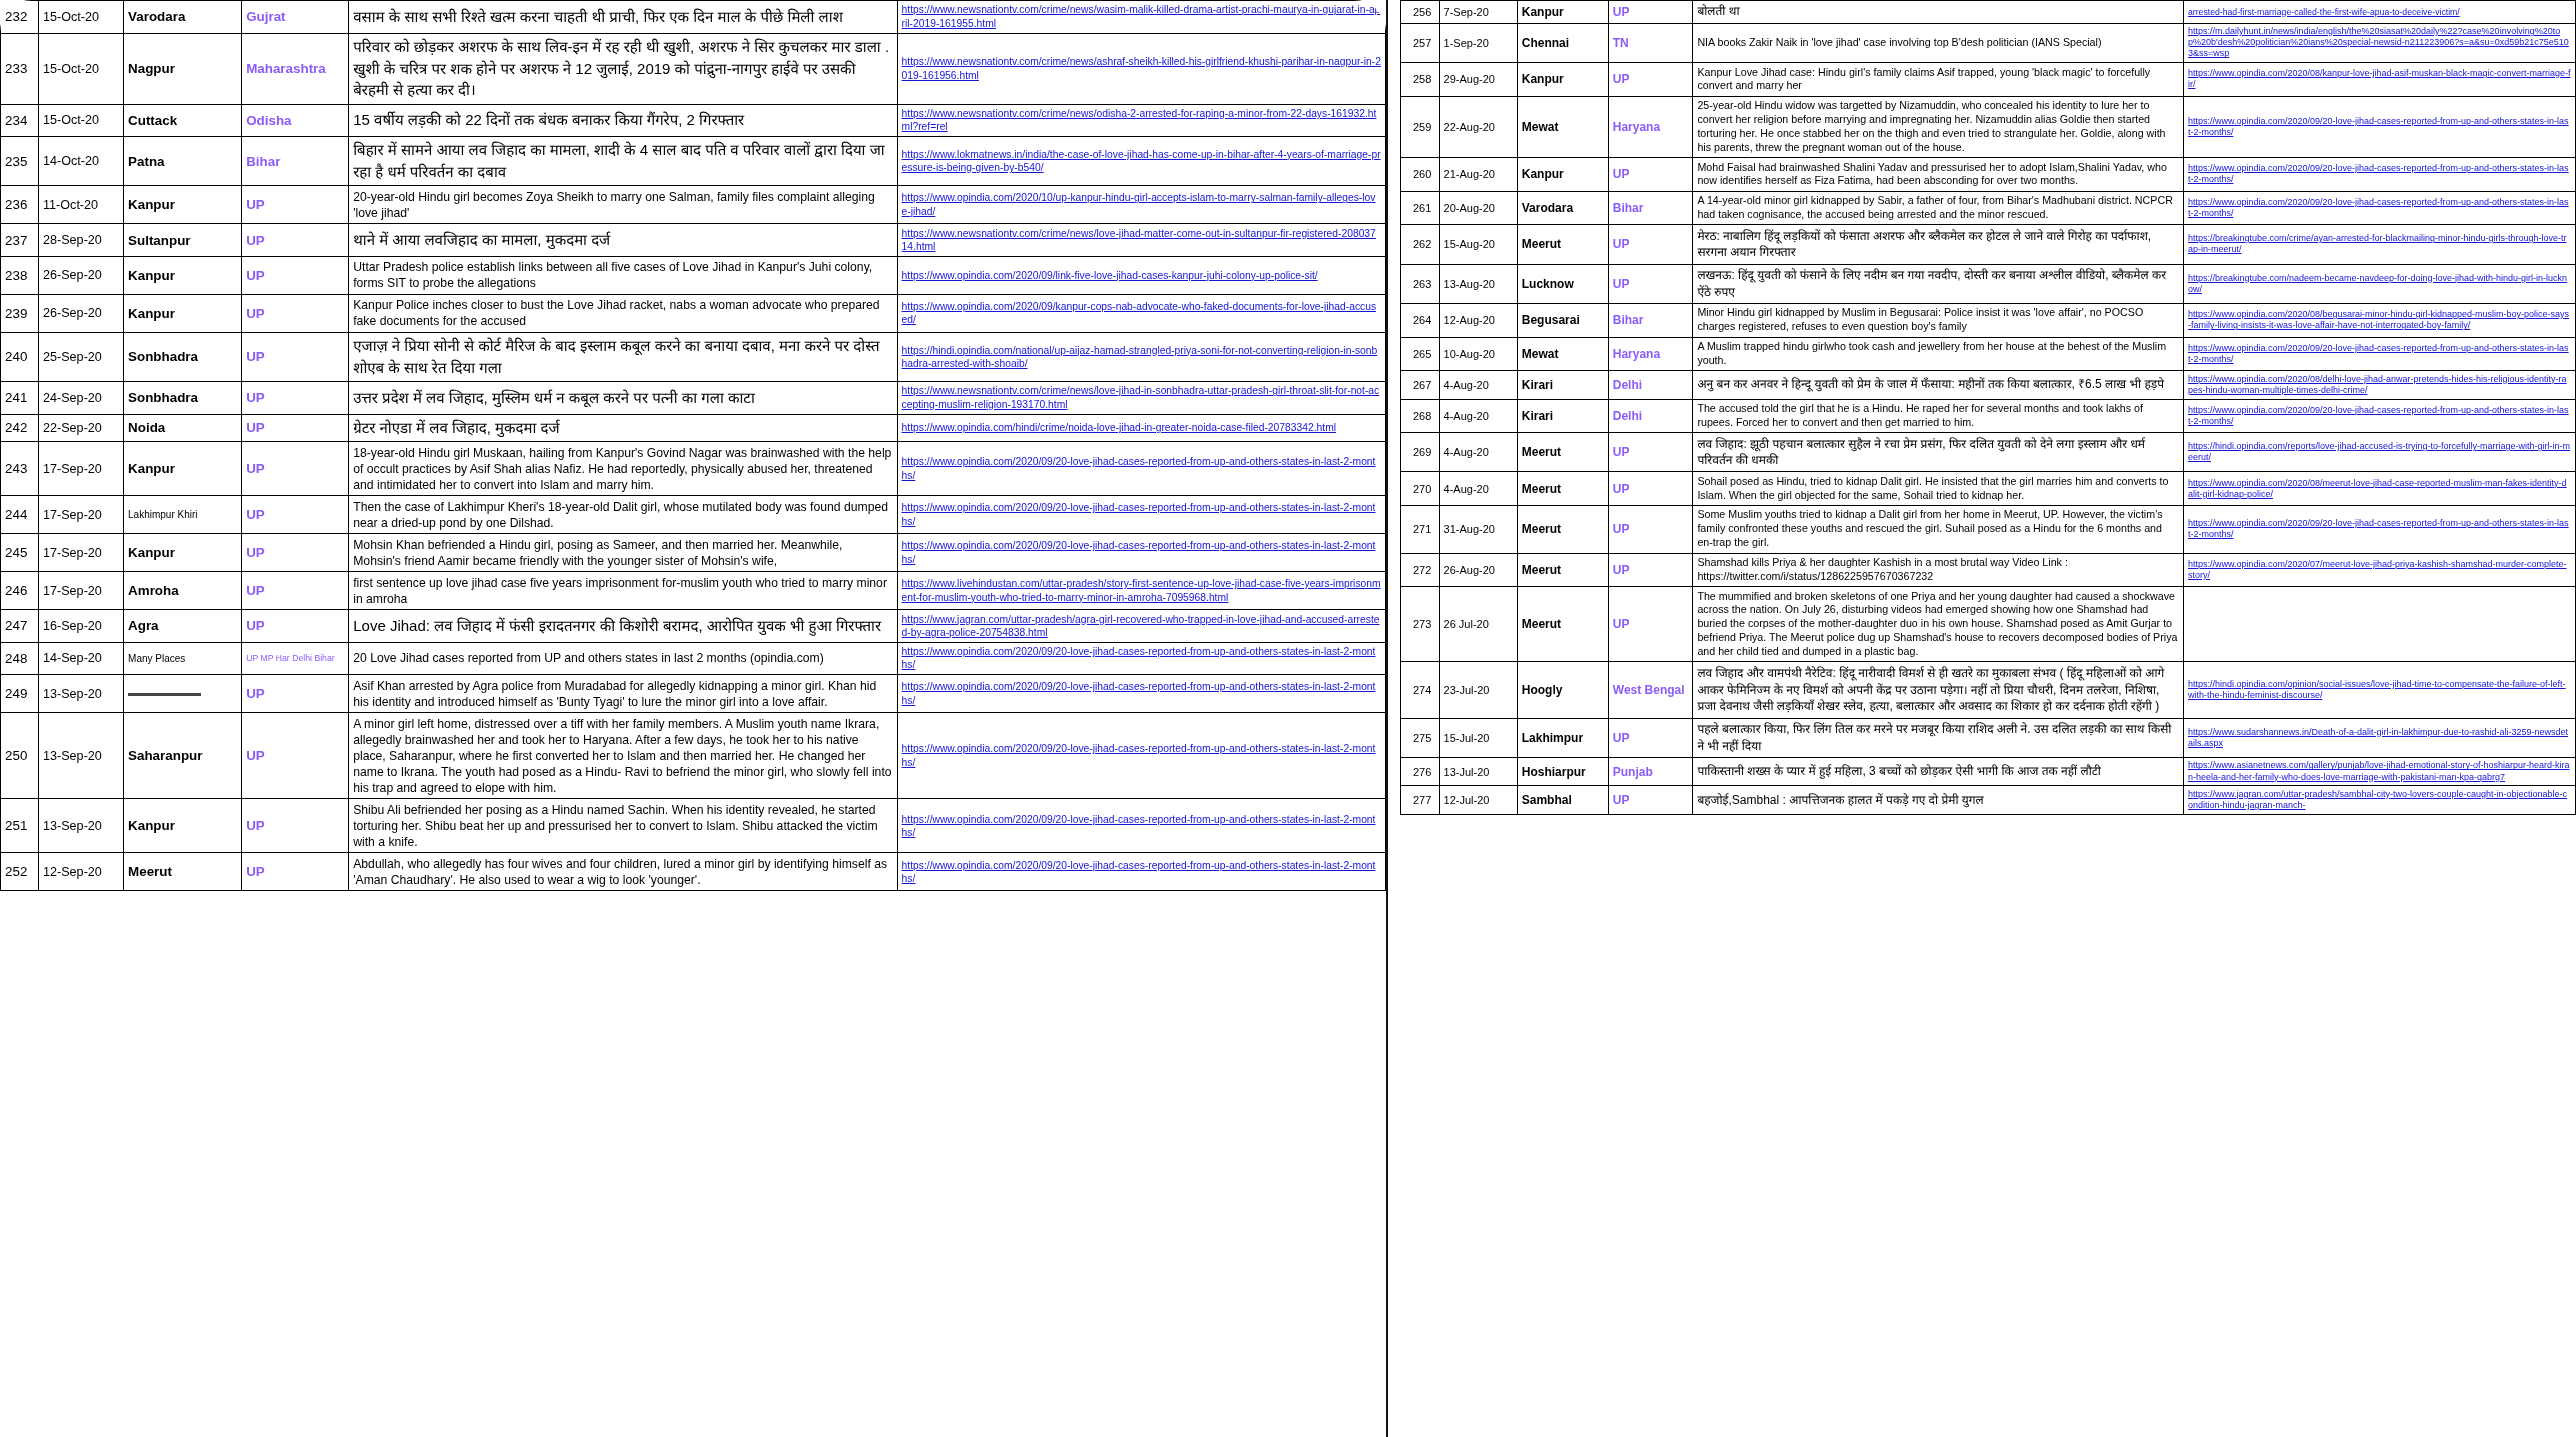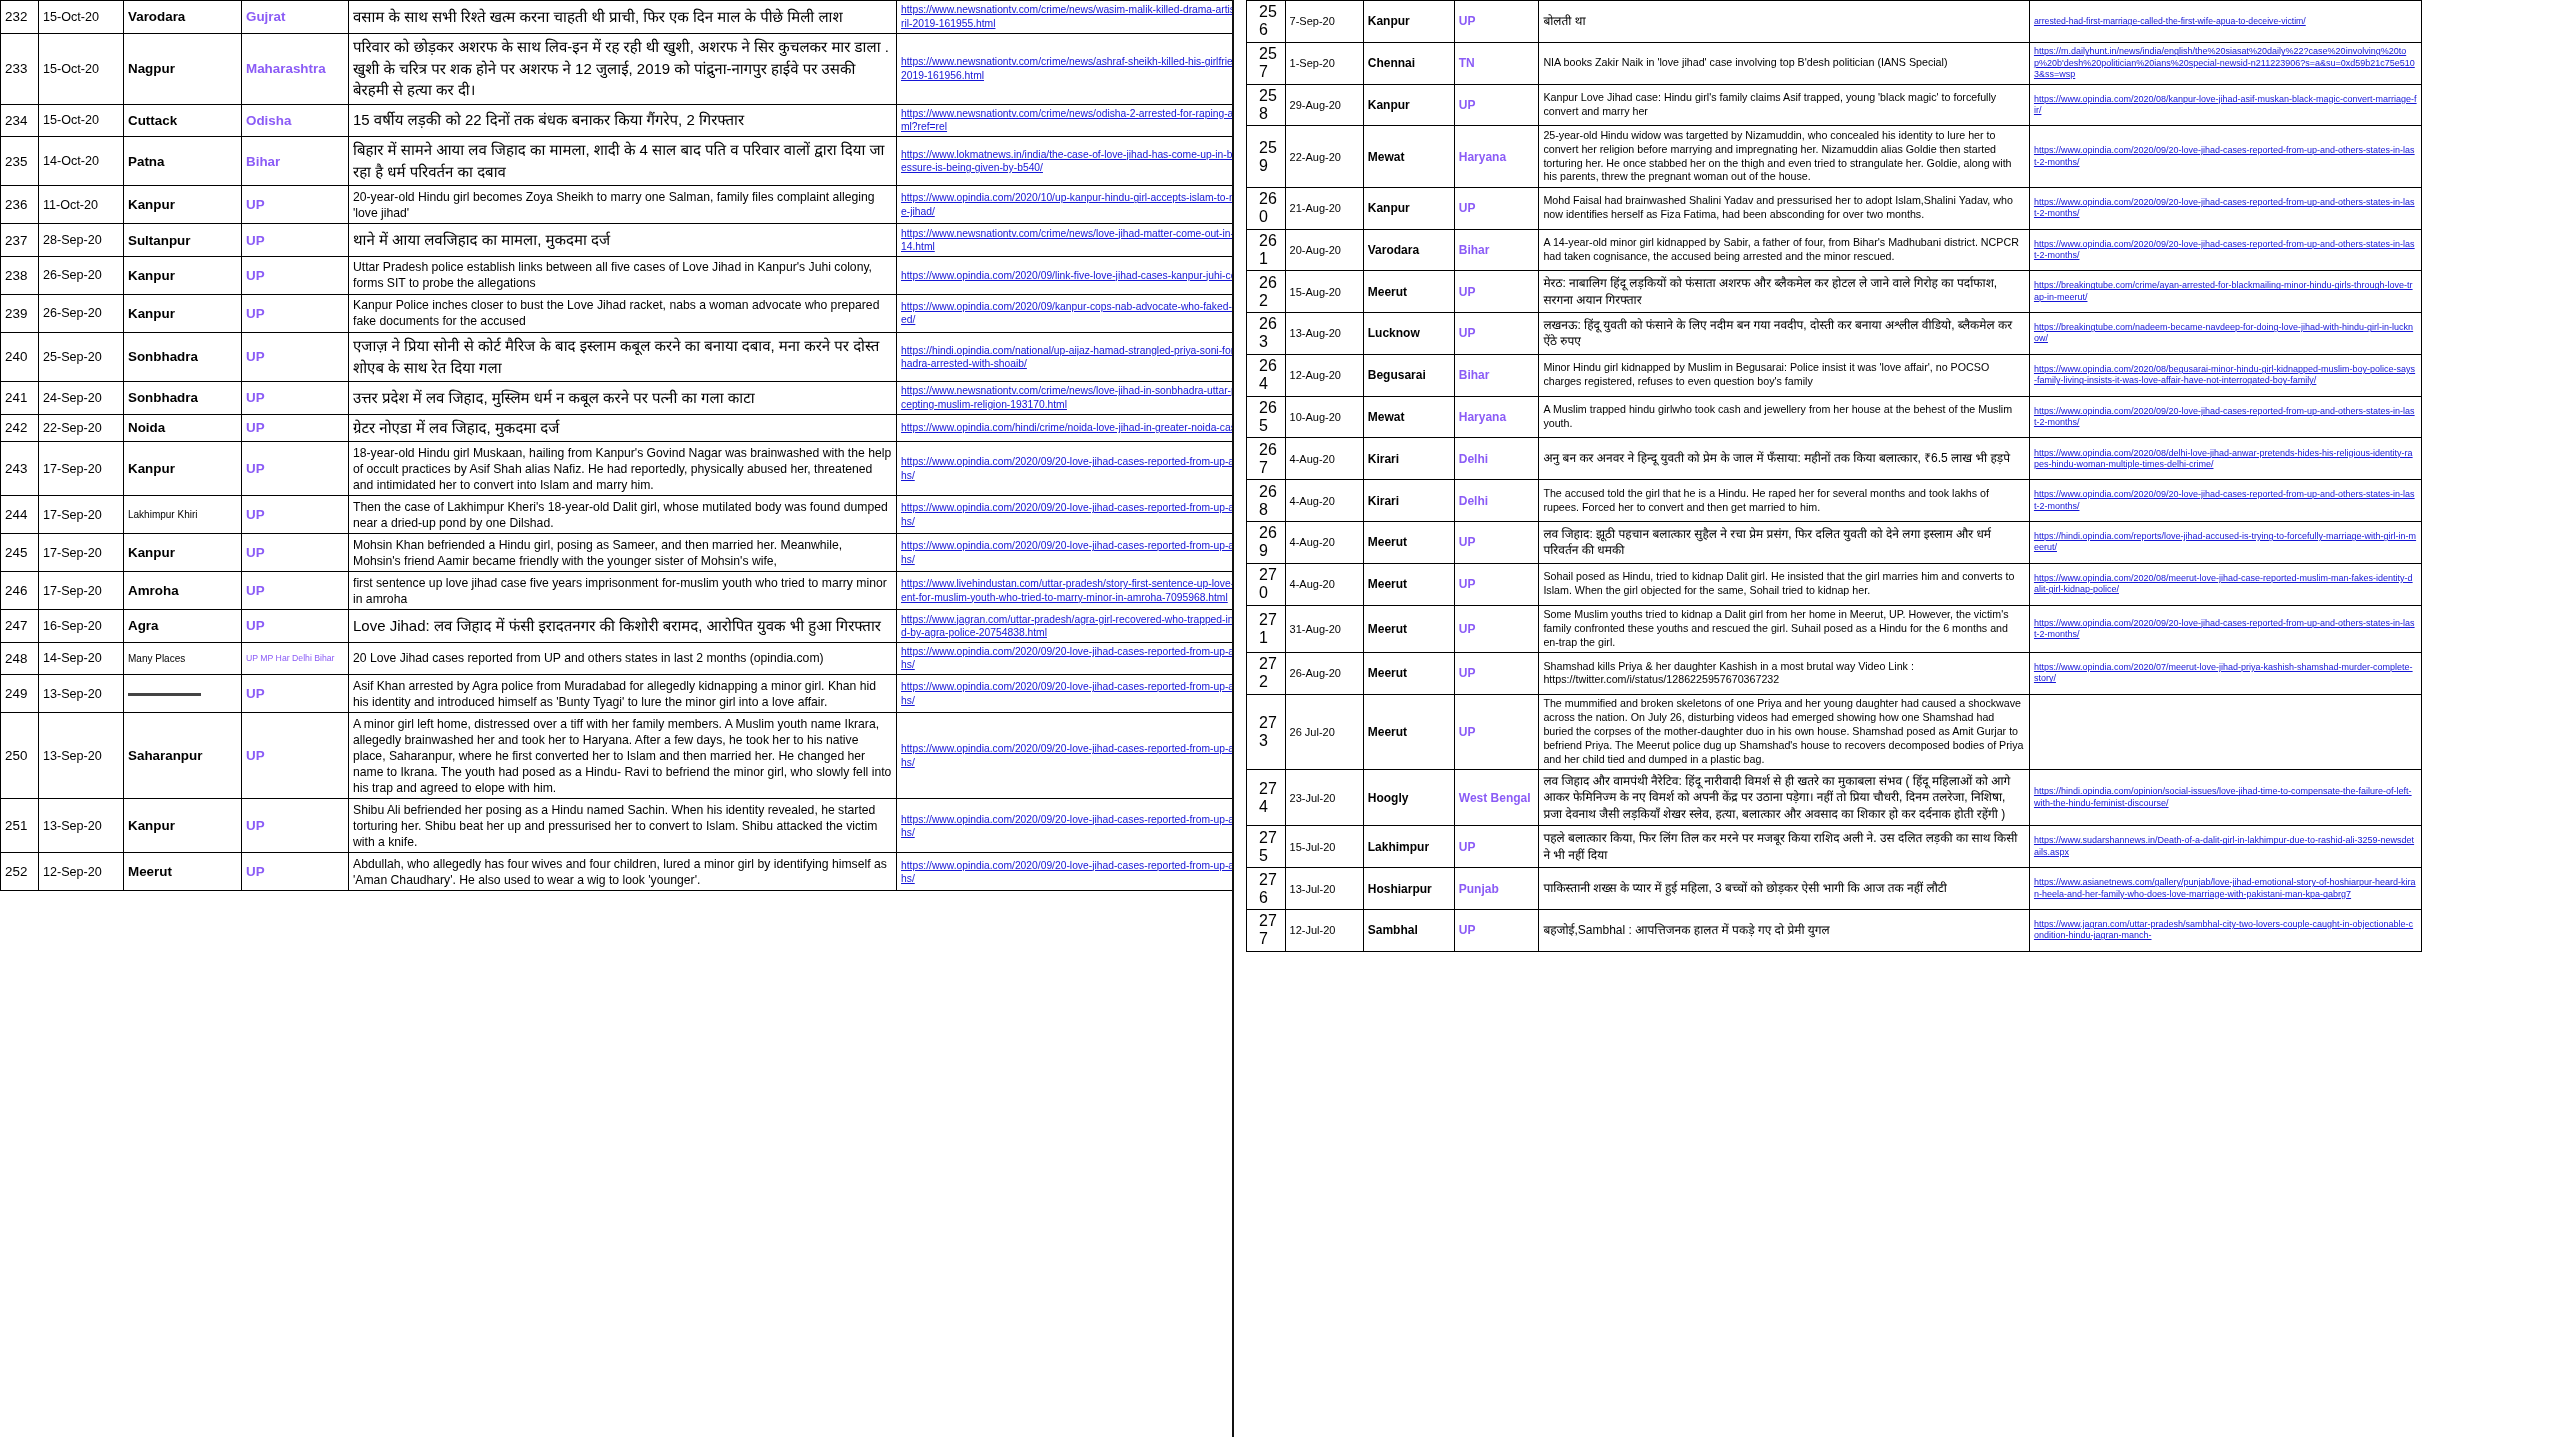--- a/index.html
+++ b/index.html
@@ -18,21 +18,21 @@
     width: 2576px;
     height: 1437px;
     box-sizing: border-box;
   }
   .panel {
     position: relative;
     height: 1437px;
     box-sizing: border-box;
     overflow: hidden;
   }
-  .panel-left { width: 1232px; }
+  .panel-left { width: 1386px; border-radius: 32px; }
   .gutter {
     width: 14px;
     background: #ffffff;
     border-left: 2.4px solid #111;
     box-sizing: border-box;
   }
   .panel-right { width: 1176px; }
 
   table.grid {
     border-collapse: collapse;
@@ -101,21 +101,21 @@
     line-height: 1.3;
     color: #1515d6;
     text-decoration: underline;
     word-break: break-all;
     vertical-align: top;
     padding-top: 4px;
   }
   .panel-right .cell-desc { font-size: 10.7px; line-height: 1.3; }
   .panel-right .cell-desc.hi { font-size: 12px; line-height: 1.4; }
   .panel-right .cell-link { font-size: 9px; line-height: 1.25; }
-  .panel-right .cell-idx { font-size: 16px; padding-left: 12px; }
+  .panel-right .cell-idx { font-size: 11px; padding-left: 12px; }
   .panel-right .cell-date { font-size: 11px; }
   .panel-right .cell-place { font-size: 12px; }
   .panel-right .cell-state { font-size: 12px; }
 
   .redact {
     display: inline-block;
     width: 73px;
     height: 3.2px;
     background: #444;
     vertical-align: middle;

